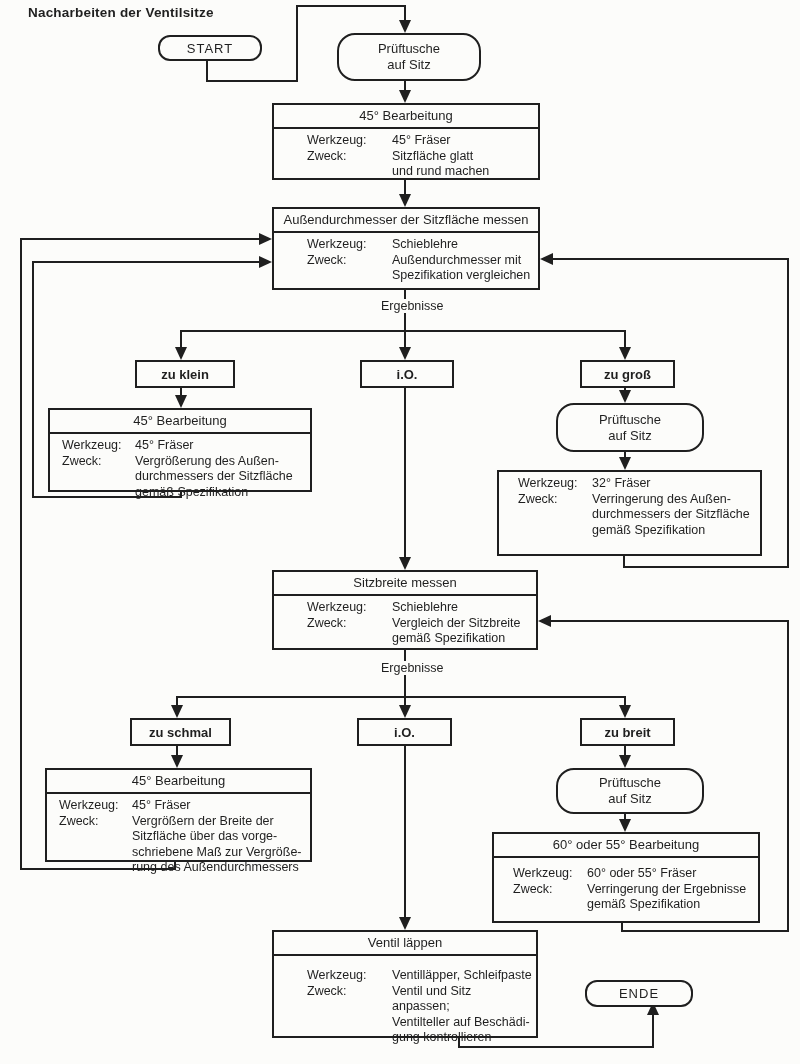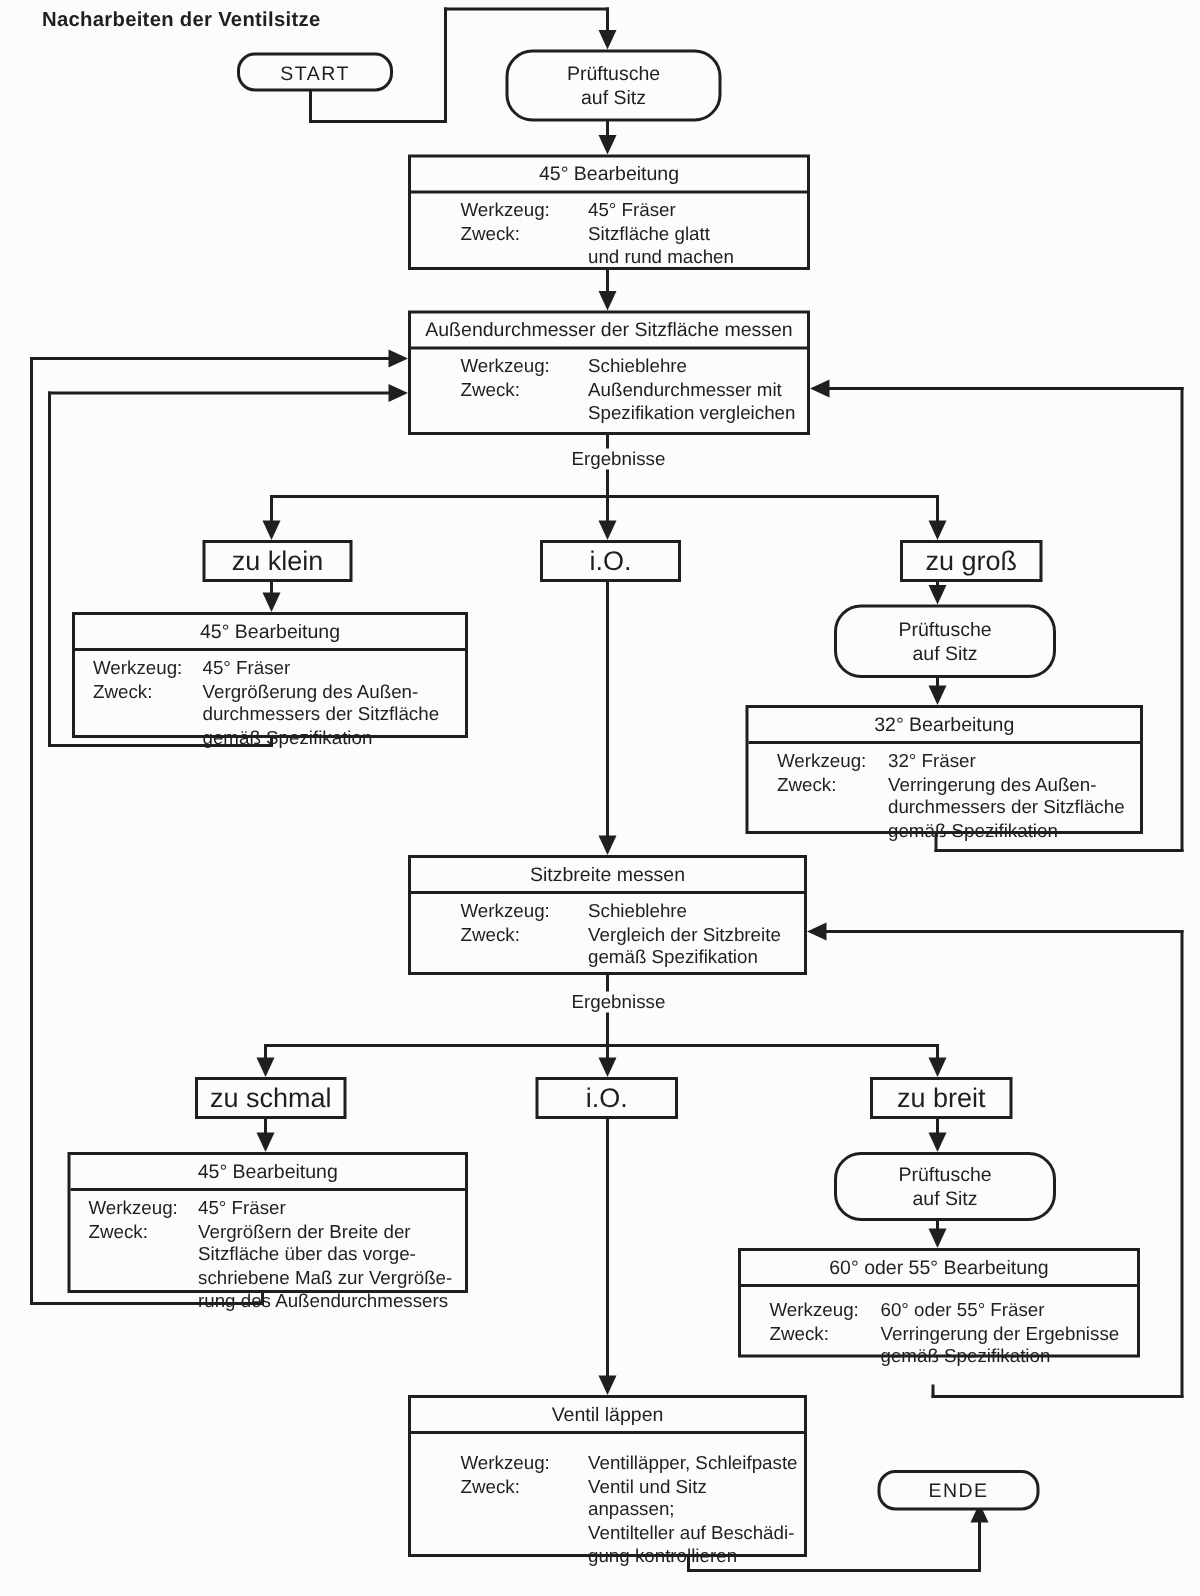--- a/index.html
+++ b/index.html
@@ -20,21 +20,21 @@
   .arr.u{border-left:6px solid transparent;border-right:6px solid transparent;border-bottom:13px solid var(--ink);}
   .arr.r{border-top:6px solid transparent;border-bottom:6px solid transparent;border-left:13px solid var(--ink);}
   .arr.l{border-top:6px solid transparent;border-bottom:6px solid transparent;border-right:13px solid var(--ink);}
   
   .oval{position:absolute;border:2px solid var(--ink);border-radius:12px;background:var(--paper);
     display:flex;align-items:center;justify-content:center;font-size:13px;letter-spacing:1px;z-index:3;}
   .sbox{position:absolute;border:2px solid var(--ink);background:var(--paper);
     display:flex;align-items:center;justify-content:center;text-align:center;
     font-size:13px;line-height:16px;z-index:3;}
   .tag{position:absolute;border:2px solid var(--ink);background:var(--paper);
-    display:flex;align-items:center;justify-content:center;font-size:18px;z-index:3;}
+    display:flex;align-items:center;justify-content:center;font-size:13px;z-index:3;font-weight:bold;}
   .pbox{position:absolute;border:2px solid var(--ink);background:var(--paper);z-index:3;box-sizing:border-box;}
   .pt{height:22px;line-height:22px;border-bottom:2px solid var(--ink);text-align:center;font-size:13px;}
   .pb{display:grid;padding-top:4px;font-size:12.5px;line-height:15.5px;}
   .pad-lg{grid-template-columns:85px 1fr;padding-left:33px;padding-right:4px;}
   .pad-sm{grid-template-columns:73px 1fr;padding-left:12px;padding-right:4px;}
   .pad-md{grid-template-columns:74px 1fr;padding-left:19px;padding-right:4px;}
   .pre{white-space:pre-line;border-radius:18px;}
   .flabel{position:absolute;font-size:12.5px;background:var(--paper);padding:0 3px;z-index:4;}
 </style>
 </head>
@@ -127,21 +127,21 @@
 
   <div class="sbox pre" style="left:337px;top:33px;width:140px;height:44px">Prüftusche
 auf Sitz</div>
   <div class="sbox pre" style="left:556px;top:403px;width:144px;height:45px">Prüftusche
 auf Sitz</div>
   <div class="sbox pre" style="left:556px;top:768px;width:144px;height:42px">Prüftusche
 auf Sitz</div>
 
   <div class="tag" style="left:135px;top:360px;width:96px;height:24px">zu klein</div>
   <div class="tag" style="left:360px;top:360px;width:90px;height:24px">i.O.</div>
-  <div class="tag" style="left:600px;top:360px;width:91px;height:24px">zu groß</div>
+  <div class="tag" style="left:580px;top:360px;width:91px;height:24px">zu groß</div>
   <div class="tag" style="left:130px;top:718px;width:97px;height:24px">zu schmal</div>
   <div class="tag" style="left:357px;top:718px;width:91px;height:24px">i.O.</div>
   <div class="tag" style="left:580px;top:718px;width:91px;height:24px">zu breit</div>
 
   <div class="flabel" style="left:378px;top:299px">Ergebnisse</div>
   <div class="flabel" style="left:378px;top:661px">Ergebnisse</div>
 
   <div class="pbox" style="left:272px;top:103px;width:268px;height:77px">
     <div class="pt">45° Bearbeitung</div>
     <div class="pb pad-lg">
@@ -170,21 +170,20 @@
       <div>Werkzeug:</div>
       <div>45° Fräser</div>
       <div>Zweck:</div>
       <div class="pre">Vergrößerung des Außen-
 durchmessers der Sitzfläche
 gemäß Spezifikation</div>
     </div>
   </div>
 
   <div class="pbox" style="left:497px;top:470px;width:265px;height:86px">
-    <div class="pt">32° Bearbeitung</div>
     <div class="pb pad-md">
       <div>Werkzeug:</div>
       <div>32° Fräser</div>
       <div>Zweck:</div>
       <div class="pre">Verringerung des Außen-
 durchmessers der Sitzfläche
 gemäß Spezifikation</div>
     </div>
   </div>
 
@@ -205,21 +204,21 @@
       <div>Werkzeug:</div>
       <div>45° Fräser</div>
       <div>Zweck:</div>
       <div class="pre">Vergrößern der Breite der
 Sitzfläche über das vorge-
 schriebene Maß zur Vergröße-
 rung des Außendurchmessers</div>
     </div>
   </div>
 
-  <div class="pbox" style="left:492px;top:832px;width:268px;height:73px">
+  <div class="pbox" style="left:492px;top:832px;width:268px;height:91px">
     <div class="pt">60° oder 55° Bearbeitung</div>
     <div class="pb pad-md" style="padding-top:8px">
       <div>Werkzeug:</div>
       <div>60° oder 55° Fräser</div>
       <div>Zweck:</div>
       <div class="pre">Verringerung der Ergebnisse
 gemäß Spezifikation</div>
     </div>
   </div>
 

